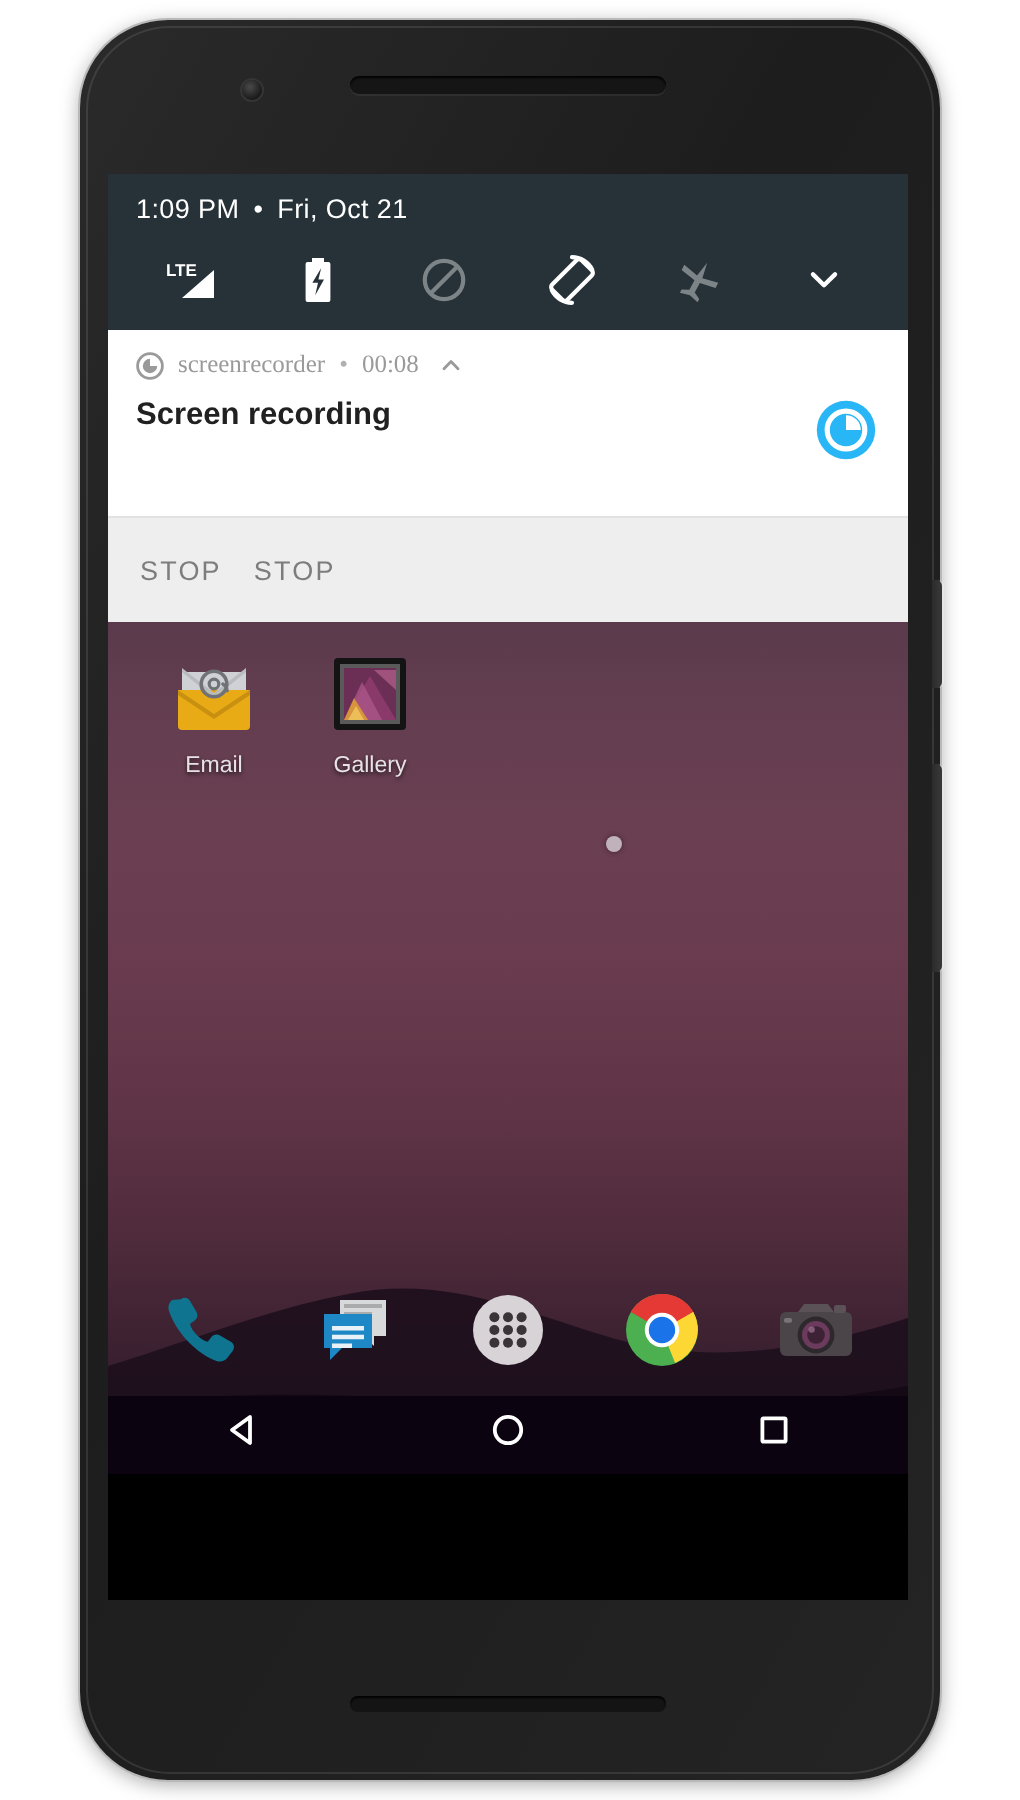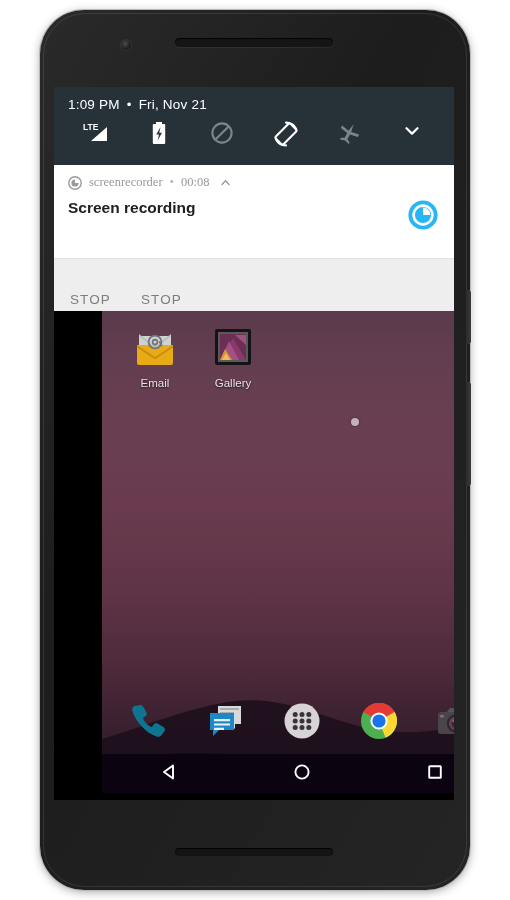--- a/index.html
+++ b/index.html
@@ -59,21 +59,21 @@
   .status-row{
     height:34px; display:flex; align-items:center; padding:0 0 0 14px;
     color:#ffffff; font-size:13.5px; letter-spacing:.2px;
   }
   .status-row .sep{ margin:0 7px; }
   .qs-row{
     height:44px; display:flex; align-items:center;
     padding:0 10px 6px 10px;
   }
   .qs-cell{
-    flex:1; display:flex; justify-content:center;
+    flex:1; display:flex; align-items:center; justify-content:center;
     height:100%;
   }
   .qs-cell svg{ display:block; }
   .dim{ opacity:.40; }
 
   
   .notif{ background:#ffffff; width:100%; }
   .notif-head{
     display:flex; align-items:center; gap:7px;
     padding:10px 14px 0 14px;
@@ -87,37 +87,36 @@
     padding:6px 14px 0 14px; min-height:56px;font-weight:bold;
   }
   .notif-title{
     flex:1; color:#212121; font-size:15.5px; line-height:20px; padding-top:2px;
   }
   .notif-bigicon{
     width:34px; height:34px; flex:0 0 34px; margin-top:2px;
   }
   .notif-actions{
     height:53px; background:#eeeeee; border-top:1px solid #e2e2e2;
-    display:flex; align-items:flex-end; padding:0 14px; gap:26px;
+    display:flex; align-items:center; padding:0 14px; gap:12px;
     margin-top:12px;
   }
   .notif-actions .act{
     color:#7d7d7d; font-size:13.5px; letter-spacing:1.1px;
     background:none; border:0; font-family:inherit; cursor:pointer;
     padding:4px 2px;
   }
 
   
   .home{
-    position:relative; width:100%; height:482px;
+    position:relative; width:100%; height:426px;
     background:linear-gradient(180deg,
       #5a3a4c 0%, #633e50 10%, #6b3f52 25%,
       #6a3b4e 40%, #5f3446 58%, #4d2a3a 74%, #3a2030 86%, #2c1a26 100%);
     overflow:hidden;
-    margin-left:48px;
   }
   .mountain{
     position:absolute; left:0; bottom:0; width:100%; height:140px;
   }
   .app-grid{
     position:absolute; left:0; top:12px; width:100%;
     display:flex; padding:0 14px;
   }
   .app{
     width:78px; display:flex; flex-direction:column;
@@ -163,21 +162,21 @@
   <div class="side-btn power"></div>
   <div class="side-btn volume"></div>
 
   <div class="screen">
 
     <div class="sysbar">
 
       <div class="status-row">
         <span>1:09 PM</span>
         <span class="sep">•</span>
-        <span>Fri, Nov 21</span>
+        <span>Fri, Oct 21</span>
       </div>
 
       <div class="qs-row">
 
         <div class="qs-cell">
           <span>
             <svg width="26" height="22" viewBox="0 0 26 22">
               <text x="0" y="9" fill="#fff" font-family="Liberation Sans, sans-serif" font-size="8.5" font-weight="bold">LTE</text>
               <path d="M24 6 L24 20 L8 20 Z" fill="#ffffff"></path>
             </svg>

